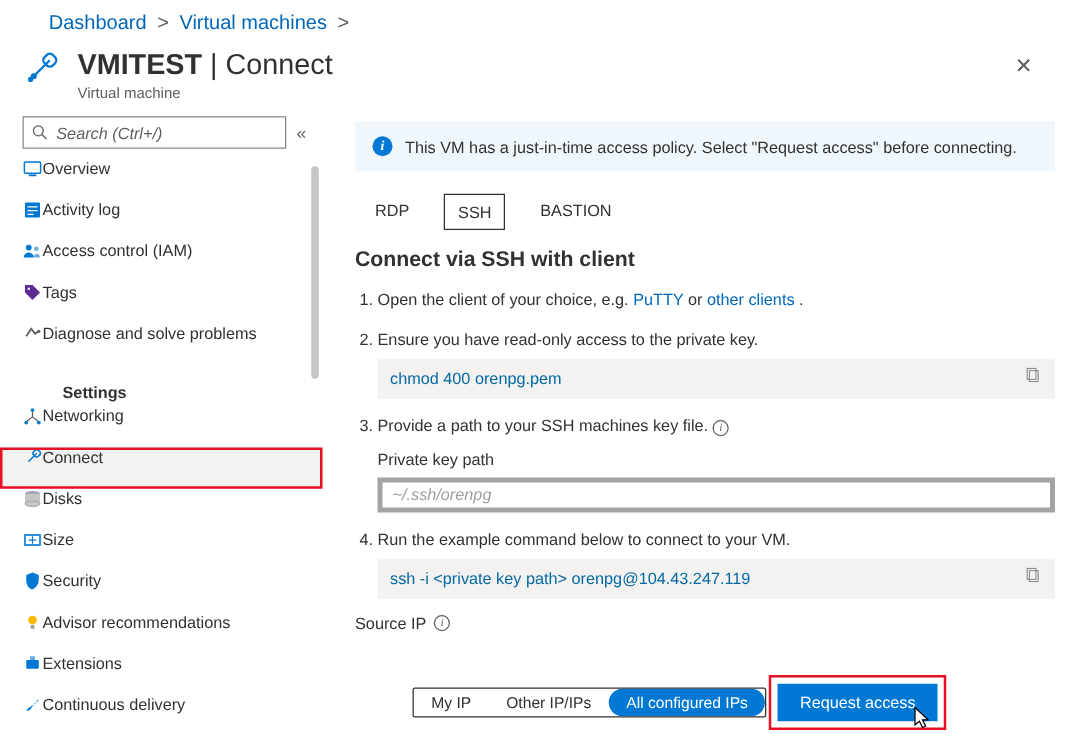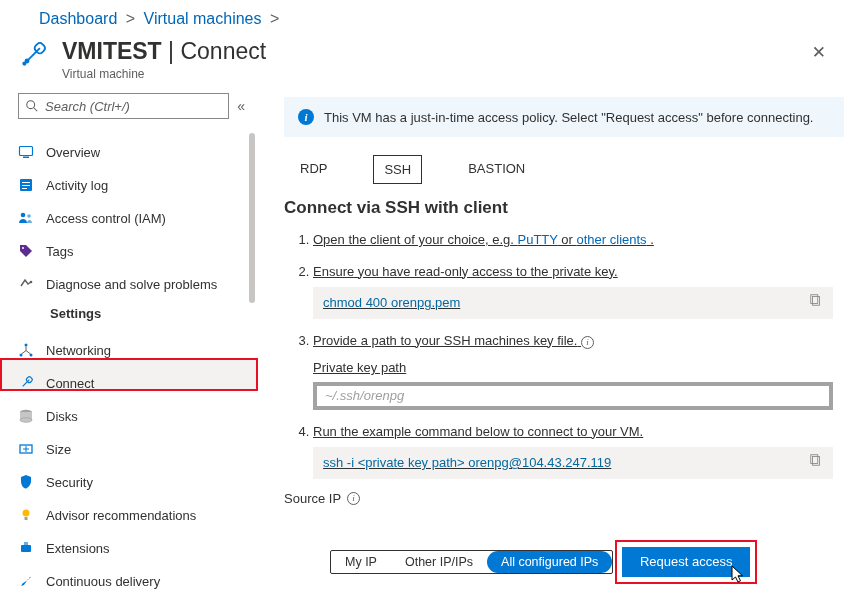--- a/index.html
+++ b/index.html
@@ -47,46 +47,46 @@
   .search-box {
     flex:1; display:flex; align-items:center;
     border:1px solid #8a8886; height:26px; padding:0 6px;
     color:#605e5c; font-style:italic;
   }
   .search-box svg{margin-right:6px; flex:0 0 14px;}
   .chevrons { color:#605e5c; font-size:14px; cursor:pointer; }
   .scroll-thumb { position:absolute; right:3px; top:40px; width:6px; height:170px; background:#c8c6c4; border-radius:3px;}
   .menu { list-style:none; margin:0; padding:0;}
   .menu li {
-    display:flex; align-items:flex-end; height:33px;
-    padding:0 18px; cursor:pointer; gap:12px;
+    display:flex; align-items:flex-start; height:33px;
+    padding:0 18px; cursor:pointer; 
   }
   .menu li.selected { background:#f3f2f1; }
   .menu li .mi-icon { width:16px; height:16px; flex:0 0 16px; display:flex; align-items:center; justify-content:center;}
   .menu li.redbox { outline:2.5px solid #e81123; outline-offset:-2px;}
   .menu .section-title {
     padding:14px 18px 4px; font-weight:600; cursor:default;margin-left:32px;
   }
   .main {
     flex:1; padding: 4px 8px 0 26px; overflow:hidden;
   }
   .info-bar {
     background:#eff6fc; display:flex; align-items:center;
     padding:12px 14px; gap:10px; font-size:13px;
   }
   .info-bar .info-icon {
     width:16px;height:16px;border-radius:50%;background:#0078d4;color:#fff;
     display:flex;align-items:center;justify-content:center;font-size:11px;font-weight:700;flex:0 0 16px;
     font-style: italic; font-family: Georgia, serif;
   }
-  .tabs { display:flex; gap:36px; margin:18px 0 14px 6px;}
+  .tabs { display:flex; gap:18px; margin:18px 0 14px 6px;}
   .tab { padding:6px 10px; font-size:13px; color:#323130; cursor:pointer;}
   .tab.active { border:1px solid #323130; }
   h2.section { font-size:17px; font-weight:600; margin:4px 0 12px;}
-  ol.steps { margin:11px; padding-left:18px;text-decoration:underline;}
+  ol.steps { margin:0; padding-left:18px;}
   ol.steps > li { margin-bottom:12px; line-height:1.5;}
   .link { color:#0067b8; text-decoration:none;}
   .code-block {
     background:#f3f2f1; padding:6px 10px; margin-top:6px;
     display:flex; align-items:center; font-size:13px; color:#0369a1;
   }
   .code-block .copy { margin-left:auto; cursor:pointer; opacity:0.7;}
   .field-label { font-size:13px; margin:8px 0 4px; display:flex; align-items:center; gap:6px;}
   .text-input {
     width: 638px; max-width:100%; height:28px; border:4px solid #a3a3a3;

